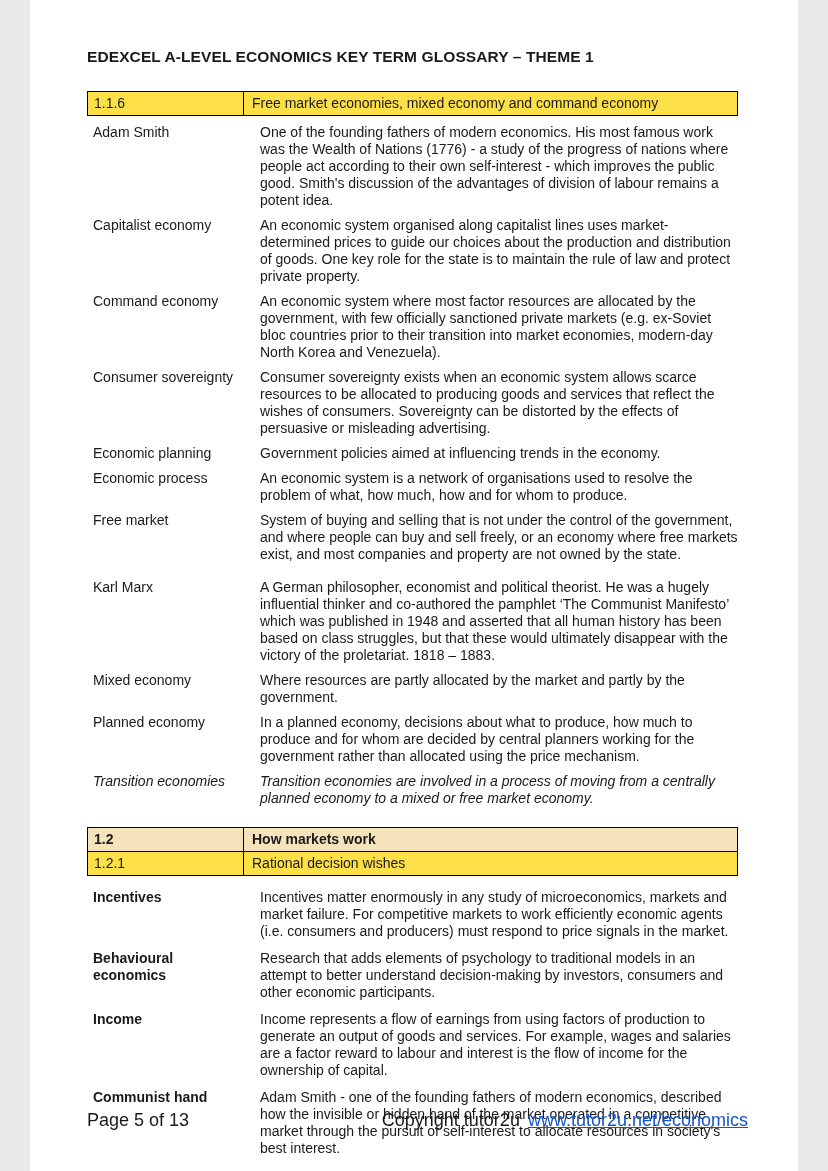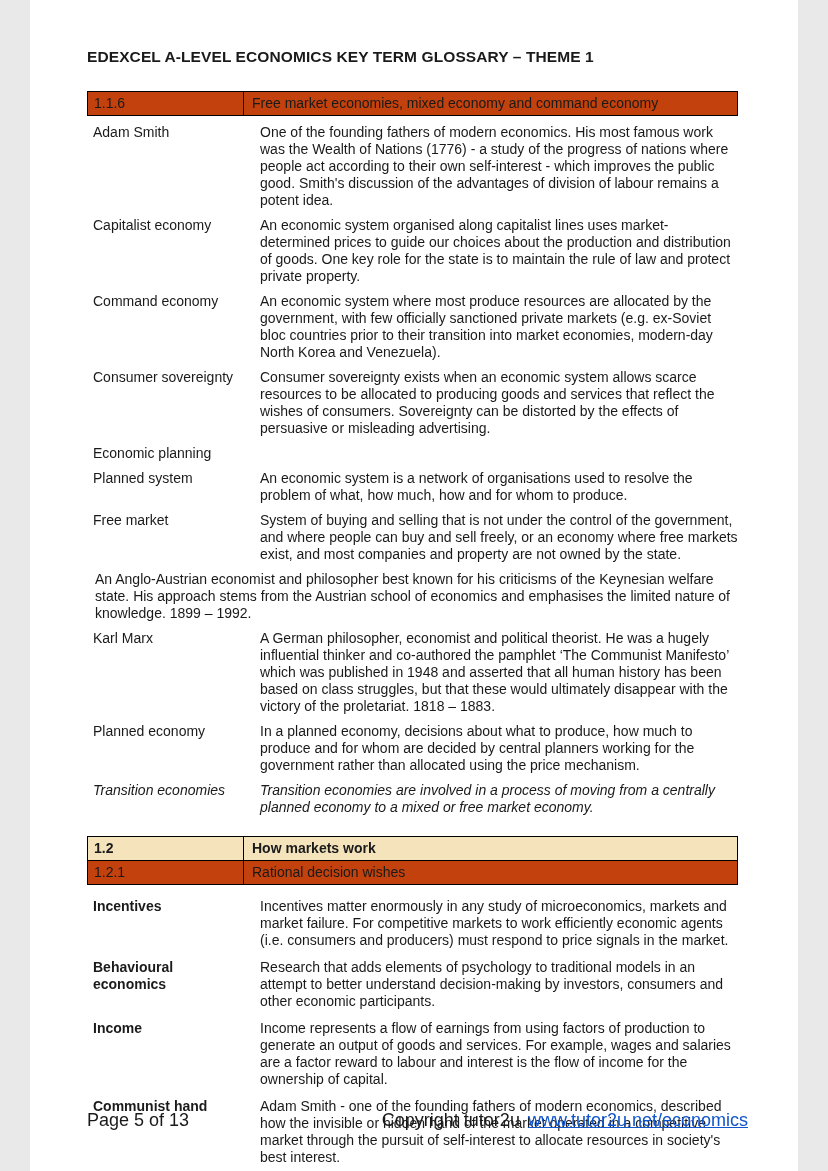--- a/index.html
+++ b/index.html
@@ -25,21 +25,21 @@
   .doc-title{
     font-size:15.5px;
     font-weight:bold;
     letter-spacing:.1px;
     margin-bottom:26px;
   }
   
   .hdr-row{
     display:flex;
     border:1px solid var(--border);
-    background:#c2410c;
+    background:#fde047;
   }
   .hdr-row.tan{background:var(--section-header-bg);font-weight:bold;}
   .hdr-row .cell-code{
     width:156px;flex:0 0 156px;
     padding:3px 6px;
     border-right:1px solid var(--border);
   }
   .hdr-row .cell-title{
     flex:1;
     padding:3px 8px;
@@ -104,43 +104,47 @@
       <div class="row">
         <div class="term">Adam Smith</div>
         <div class="def">One of the founding fathers of modern economics. His most famous work was the Wealth of Nations (1776) - a study of the progress of nations where people act according to their own self-interest - which improves the public good. Smith's discussion of the advantages of division of labour remains a potent idea.</div>
       </div>
       <div class="row">
         <div class="term">Capitalist economy</div>
         <div class="def">An economic system organised along capitalist lines uses market-determined prices to guide our choices about the production and distribution of goods. One key role for the state is to maintain the rule of law and protect private property.</div>
       </div>
       <div class="row">
         <div class="term">Command economy</div>
-        <div class="def">An economic system where most produce resources are allocated by the government, with few officially sanctioned private markets (e.g. ex-Soviet bloc countries prior to their transition into market economies, modern-day North Korea and Venezuela).</div>
+        <div class="def">An economic system where most factor resources are allocated by the government, with few officially sanctioned private markets (e.g. ex-Soviet bloc countries prior to their transition into market economies, modern-day North Korea and Venezuela).</div>
       </div>
       <div class="row">
         <div class="term">Consumer sovereignty</div>
         <div class="def">Consumer sovereignty exists when an economic system allows scarce resources to be allocated to producing goods and services that reflect the wishes of consumers. Sovereignty can be distorted by the effects of persuasive or misleading advertising.</div>
       </div>
       <div class="row">
         <div class="term">Economic planning</div>
+        <div class="def">Government policies aimed at influencing trends in the economy.</div>
       </div>
       <div class="row">
-        <div class="term">Planned system</div>
+        <div class="term">Economic process</div>
         <div class="def">An economic system is a network of organisations used to resolve the problem of what, how much, how and for whom to produce.</div>
       </div>
       <div class="row">
         <div class="term">Free market</div>
         <div class="def">System of buying and selling that is not under the control of the government, and where people can buy and sell freely, or an economy where free markets exist, and most companies and property are not owned by the state.</div>
       </div>
       <div class="row">
-        <div class="def">An Anglo-Austrian economist and philosopher best known for his criticisms of the Keynesian welfare state.  His approach stems from the Austrian school of economics and emphasises the limited nature of knowledge. 1899 – 1992.</div>
       </div>
       <div class="row">
         <div class="term">Karl Marx</div>
         <div class="def">A German philosopher, economist and political theorist.  He was a hugely influential thinker and co-authored the pamphlet ‘The Communist Manifesto’ which was published in 1948 and asserted that all human history has been based on class struggles, but that these would ultimately disappear with the victory of the proletariat. 1818 – 1883.</div>
+      </div>
+      <div class="row">
+        <div class="term">Mixed economy</div>
+        <div class="def">Where resources are partly allocated by the market and partly by the government.</div>
       </div>
       <div class="row">
         <div class="term">Planned economy</div>
         <div class="def">In a planned economy, decisions about what to produce, how much to produce and for whom are decided by central planners working for the government rather than allocated using the price mechanism.</div>
       </div>
       <div class="row italic-row">
         <div class="term">Transition economies</div>
         <div class="def">Transition economies are involved in a process of moving from a centrally planned economy to a mixed or free market economy.</div>
       </div>
     </div>

